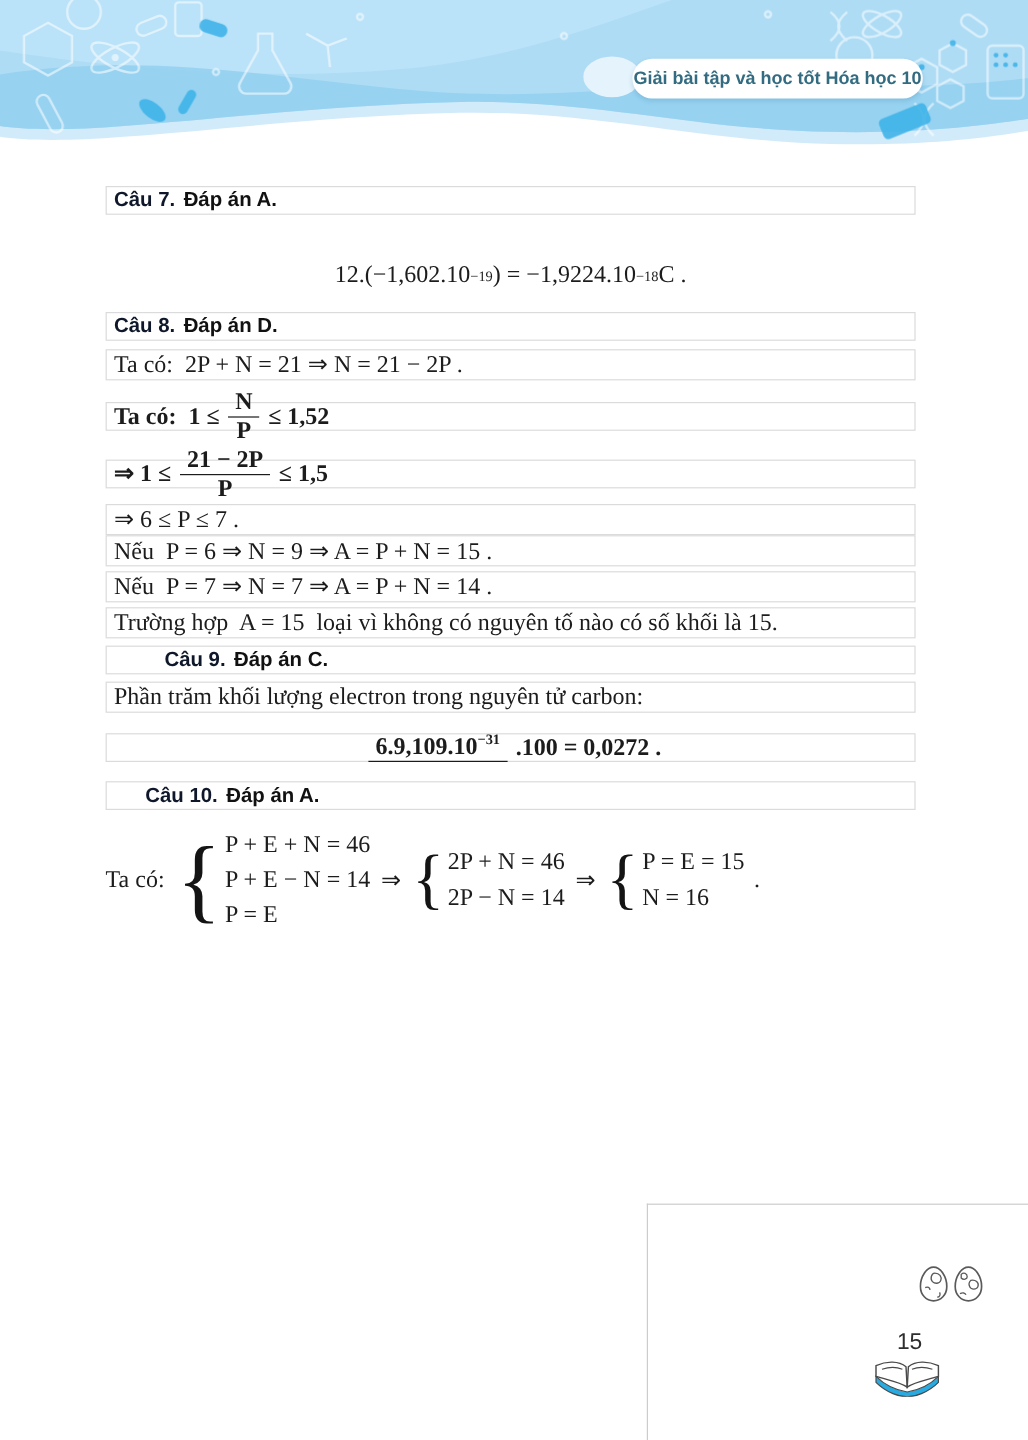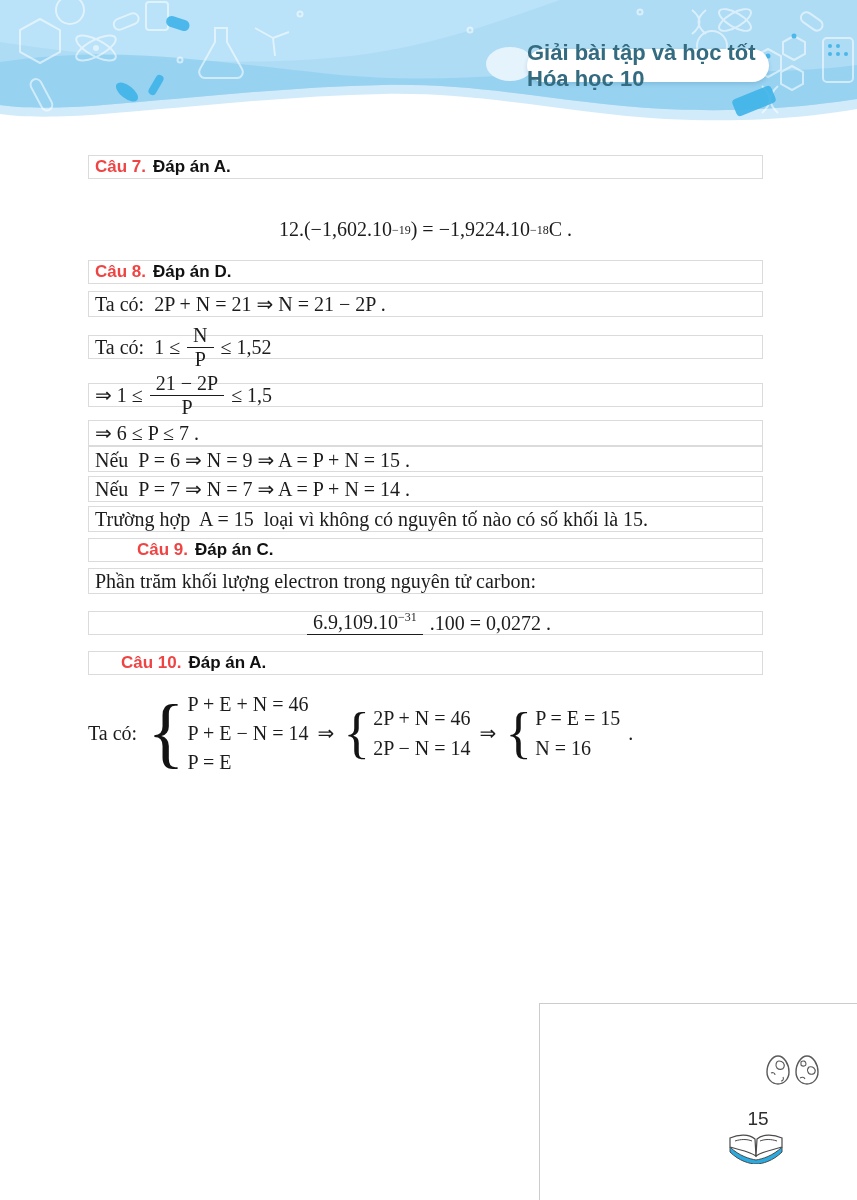--- a/index.html
+++ b/index.html
@@ -8,36 +8,36 @@
     background:#ffffff;overflow:hidden;
     font-family:"Liberation Serif",serif;color:#1c1c1c;
   }
   
   .header-band{position:absolute;top:0;left:0;width:857px;height:132px;}
   .badge{
     position:absolute;left:527px;top:49px;width:242px;height:33px;
     background:#ffffff;border-radius:17px;
     box-shadow:0 2px 4px rgba(30,90,130,.18);
     display:flex;align-items:center;justify-content:center;
-    font-family:"Liberation Sans",sans-serif;font-weight:bold;font-size:22px;
+    font-family:"Liberation Sans",sans-serif;font-weight:bold;font-size:15px;
     color:#336b80;
   }
   
   .linebox{
     position:absolute;left:88px;width:675px;box-sizing:border-box;
     border:1px solid #dbdbdb;background:transparent;
     display:flex;align-items:center;padding:0 6px;
     font-size:20px;line-height:1.1;
   }
   .linebox .t{white-space:pre;}
   .head{height:24px;font-family:"Liberation Sans",sans-serif;font-weight:bold;font-size:17px;}
-  .qlabel{color:#ef4444;margin-right:7px;white-space:pre;}
+  .qlabel{color:#0f172a;margin-right:7px;white-space:pre;}
   .qanswer{color:#111;white-space:pre;}
   .bodyline{height:26px;}
-  .strip{height:24px;overflow:visible;}
+  .strip{height:24px;overflow:visible;font-weight:bold;}
   .centered{justify-content:center;}
   .mathline{
     position:absolute;left:88px;width:675px;display:flex;justify-content:center;
     font-size:20px;align-items:center;
   }
   sup{font-size:12px;line-height:0;vertical-align:super;white-space:pre;}
   .frac{display:inline-flex;flex-direction:column;align-items:center;margin:0 7px;line-height:1.05;}
   .frac .num{border-bottom:1.4px solid #1c1c1c;padding:0 6px 1px 6px;white-space:pre;}
   .frac .den{padding:1px 6px 0 6px;white-space:pre;}
   

